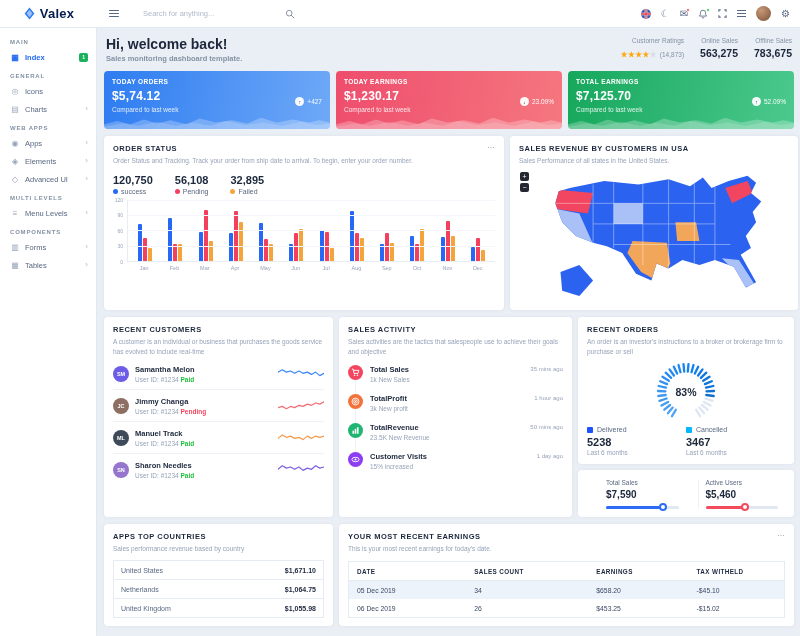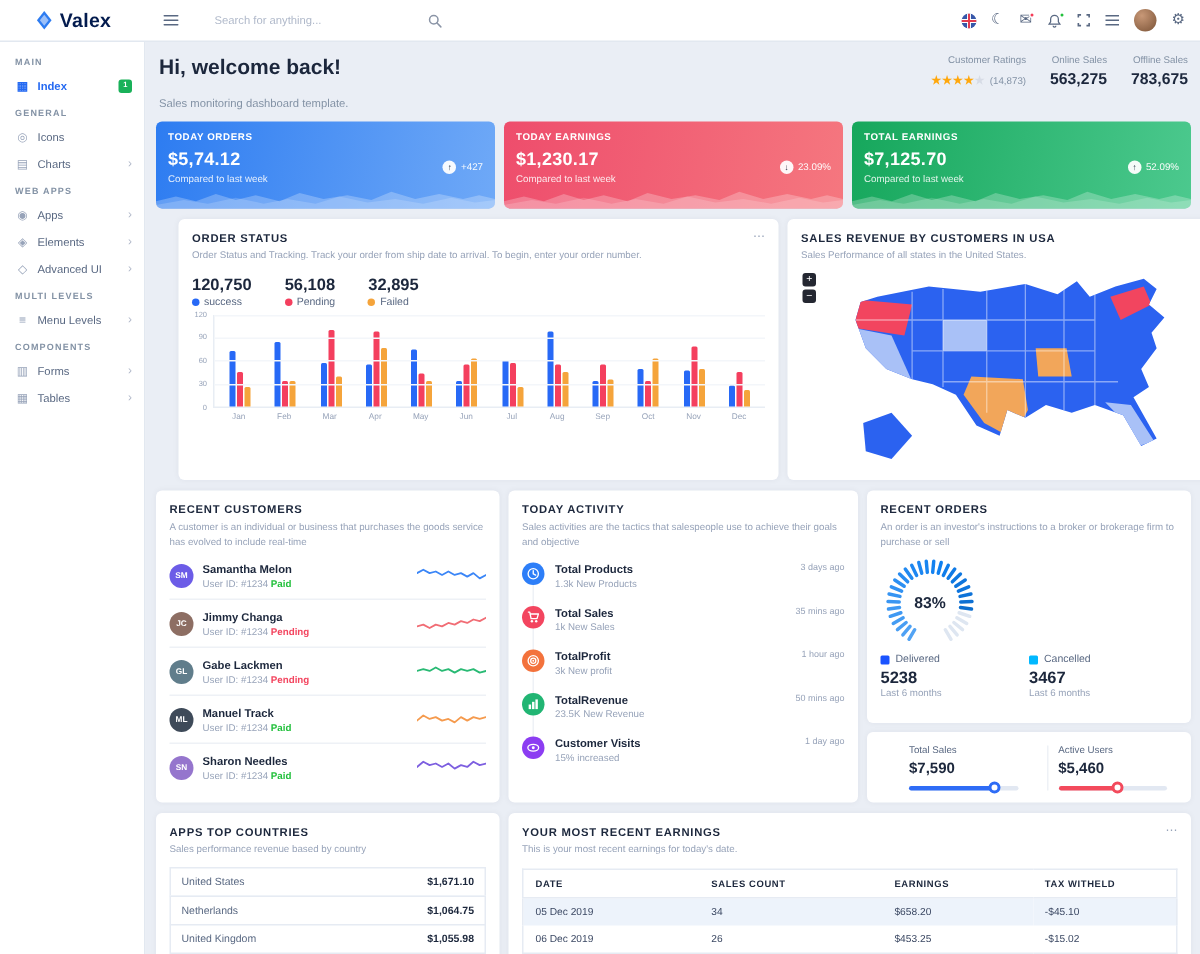--- a/index.html
+++ b/index.html
@@ -29,21 +29,21 @@
   .side-item .glyph { font-size:8px; color:#97a3b9; width:10px; text-align:center; }
   .side-item.active { color:#2469f2; font-weight:bold; }
   .side-item.active .glyph { color:#2469f2; }
   .badge-green { background:#19b159; color:#fff; font-size:5px; font-weight:bold; padding:1.5px 3px; border-radius:2px; margin-left:auto; }
   .chev { margin-left:auto; color:#b0b8c9; font-size:8px; line-height:1; }
 
   
   .main { position:absolute; left:97px; top:28px; right:0; bottom:0; padding:8px 6px 0 7px; overflow:hidden; }
   .welcome-row { display:flex; align-items:flex-start; margin:0 2px 8px; }
   .welcome-title { font-size:14px; font-weight:bold; color:#1c273c; }
-  .welcome-sub { font-size:7.5px; color:#8392a5; margin-top:12px; }
+  .welcome-sub { font-size:7.5px; color:#8392a5; margin-top:2px;font-weight:bold; }
   .top-stats { margin-left:auto; display:flex; gap:16px; text-align:right; padding-top:1px; }
   .tstat-label { font-size:6.5px; color:#8392a5; margin-bottom:2.5px; }
   .tstat-value { font-size:10.5px; font-weight:bold; color:#1c273c; }
   .stars { color:#ffa70b; font-size:7.5px; letter-spacing:.5px; }
   .star-muted { color:#d7dce6; }
   .star-count { color:#8392a5; font-size:6.5px; font-weight:normal; }
 
   
   .cards-row { display:flex; gap:6px; margin-bottom:7px; }
   .stat-card { flex:1; border-radius:4px; padding:7px 8px 16px; position:relative; color:#fff; overflow:hidden; min-height:58px; cursor:pointer; }
@@ -55,21 +55,21 @@
   .wave { position:absolute; bottom:0; left:0; width:100%; height:16px; }
 
   
   .card { background:#fff; border-radius:4px; box-shadow:0 0 4px rgba(28,39,60,.05); padding:8px 9px; }
   .card-title { font-size:7.5px; font-weight:bold; letter-spacing:.5px; color:#1c273c; }
   .card-sub { font-size:6.5px; color:#97a3b9; margin-top:3px; line-height:1.5; }
   .card-head { display:flex; justify-content:space-between; align-items:flex-start; }
   .dots { color:#97a3b9; font-size:8px; cursor:pointer; line-height:1; }
 
   
-  .row2 { display:flex; gap:6px; margin-bottom:7px;margin-left:15px; }
+  .row2 { display:flex; gap:6px; margin-bottom:7px; }
   .order-card { width:400px; flex:none; }
   .map-card { flex:1; position:relative; }
   .os-totals { display:flex; gap:22px; margin:8px 0 2px; }
   .os-total-value { font-size:11px; font-weight:bold; }
   .os-total-label { font-size:7px; color:#596882; display:flex; align-items:center; gap:3px; margin-top:2px; }
   .dot6 { width:5px; height:5px; border-radius:50%; display:inline-block; }
   .chart-wrap { display:flex; margin-top:5px; }
   .y-axis { width:14px; position:relative; height:62px; flex:none; }
   .y-tick { position:absolute; right:4px; font-size:5px; color:#97a3b9; transform:translateY(-50%); }
   .plot { flex:1; position:relative; height:62px; border-left:1px solid #e8edf4; border-bottom:1px solid #e8edf4; display:flex; justify-content:space-around; align-items:flex-end; padding:0 2px; }
@@ -96,21 +96,21 @@
   .cust-meta { font-size:6.5px; color:#97a3b9; margin-top:2px; }
   .cust-status { font-weight:bold; }
   .spark { margin-left:auto; flex:none; }
   .act-list { position:relative; margin-top:3px; }
   .act-vline { position:absolute; left:7px; top:6px; bottom:10px; width:1px; background:#eef1f6; }
   .act-row { display:flex; gap:7px; padding:5.5px 0; position:relative; }
   .act-icon { width:15px; height:15px; border-radius:50%; display:flex; align-items:center; justify-content:center; flex:none; z-index:1; }
   .act-title { font-size:7.5px; font-weight:bold; }
   .act-sub { font-size:6.5px; color:#97a3b9; margin-top:2px; }
   .act-time { margin-left:auto; font-size:6px; color:#97a3b9; padding-top:1px; white-space:nowrap; }
-  .gauge-wrap { display:flex; justify-content:flex-start; margin:3px 0 1px; }
+  .gauge-wrap { display:flex; justify-content:center; margin:3px 0 1px; }
   .orders-legend { display:flex; margin-top:1px; }
   .leg-col { flex:1; }
   .leg-head { font-size:7px; color:#596882; display:flex; align-items:center; gap:4px; }
   .leg-sq { width:6px; height:6px; border-radius:1px; flex:none; }
   .leg-value { font-size:11px; font-weight:bold; margin:2.5px 0 1.5px; }
   .leg-note { font-size:6.5px; color:#97a3b9; }
   .slider-card { height:47px; flex:none; display:flex; align-items:center; padding:6px 9px; }
   .slider-half { flex:1; padding:0 7px;margin-left:12px; }
   .slider-half + .slider-half { border-left:1px solid #eef1f6; }
   .sl-label { font-size:6.5px; color:#596882; }
@@ -490,30 +490,20 @@
       <span class="avatar-sm" style="background:#8d6e63">JC</span>
       <span>
         <div class="cust-name">Jimmy Changa</div>
         <div class="cust-meta">User ID: #1234 <span class="cust-status" style="color:#f3455f">Pending</span></div>
       </span>
       <svg class="spark" width="46" height="13">
         <polyline points="0.0,8.6 4.2,7.4 8.4,9.7 12.5,7.4 16.7,8.6 20.9,6.3 25.1,7.4 29.3,5.1 33.5,6.3 37.6,4.0 41.8,5.1 46.0,2.8" fill="none" stroke="#f16d75" stroke-width="1.2" stroke-linejoin="round" stroke-linecap="round"></polyline>
       </svg>
     </div>
     <div class="cust-row">
-      <span class="avatar-sm" style="background:#607d8b">GL</span>
-      <span>
-        <div class="cust-name">Gabe Lackmen</div>
-        <div class="cust-meta">User ID: #1234 <span class="cust-status" style="color:#f3455f">Pending</span></div>
-      </span>
-      <svg class="spark" width="46" height="13">
-        <polyline points="0.0,6.3 4.2,5.1 8.4,6.3 12.5,4.0 16.7,6.3 20.9,5.1 25.1,7.4 29.3,5.1 33.5,6.3 37.6,5.1 41.8,7.4 46.0,6.3" fill="none" stroke="#29ba74" stroke-width="1.2" stroke-linejoin="round" stroke-linecap="round"></polyline>
-      </svg>
-    </div>
-    <div class="cust-row">
       <span class="avatar-sm" style="background:#3e4a59">ML</span>
       <span>
         <div class="cust-name">Manuel Track</div>
         <div class="cust-meta">User ID: #1234 <span class="cust-status" style="color:#22c03c">Paid</span></div>
       </span>
       <svg class="spark" width="46" height="13">
         <polyline points="0.0,7.4 4.2,4.0 8.4,6.3 12.5,5.1 16.7,7.4 20.9,6.3 25.1,8.6 29.3,5.1 33.5,7.4 37.6,5.1 41.8,6.3 46.0,5.1" fill="none" stroke="#f59a4d" stroke-width="1.2" stroke-linejoin="round" stroke-linecap="round"></polyline>
       </svg>
     </div>
     <div class="cust-row">
@@ -523,37 +513,24 @@
         <div class="cust-meta">User ID: #1234 <span class="cust-status" style="color:#22c03c">Paid</span></div>
       </span>
       <svg class="spark" width="46" height="13">
         <polyline points="0.0,6.3 4.2,2.8 8.4,5.1 12.5,4.0 16.7,6.3 20.9,4.0 25.1,7.4 29.3,5.1 33.5,6.3 37.6,2.8 41.8,5.1 46.0,4.0" fill="none" stroke="#7d5fe0" stroke-width="1.2" stroke-linejoin="round" stroke-linecap="round"></polyline>
       </svg>
     </div>
           </div>
       </div>
 
       <div class="card activity-card">
-        <div class="card-title">TODAY ACTIVITY</div>
+        <div class="card-title">SALES ACTIVITY</div>
         <div class="card-sub">Sales activities are the tactics that salespeople use to achieve their goals and objective</div>
         <div class="act-list">
             <div class="act-vline"></div>
-    <div class="act-row">
-      <span class="act-icon" style="background:#2d7ef8">
-        <svg width="9" height="9" viewBox="0 0 10 10">
-                  <circle cx="5" cy="5" r="3.8" fill="none" stroke="#fff" stroke-width="1"></circle>
-                  <path d="M5 2.8V5l1.8 1" fill="none" stroke="#fff" stroke-width="1" stroke-linecap="round"></path>
-                </svg>
-      </span>
-      <span>
-        <div class="act-title">Total Products</div>
-        <div class="act-sub">1.3k New Products</div>
-      </span>
-      <span class="act-time">3 days ago</span>
-    </div>
     <div class="act-row">
       <span class="act-icon" style="background:#f3455f">
         <svg width="9" height="9" viewBox="0 0 10 10">
                   <path d="M1 1.2h1.4l1 4.8h4.4l1-3.4H2.8" fill="none" stroke="#fff" stroke-width="1" stroke-linejoin="round"></path>
                   <circle cx="4" cy="8" r=".9" fill="#fff"></circle>
                   <circle cx="7.2" cy="8" r=".9" fill="#fff"></circle>
                 </svg>
       </span>
       <span>
         <div class="act-title">Total Sales</div>

